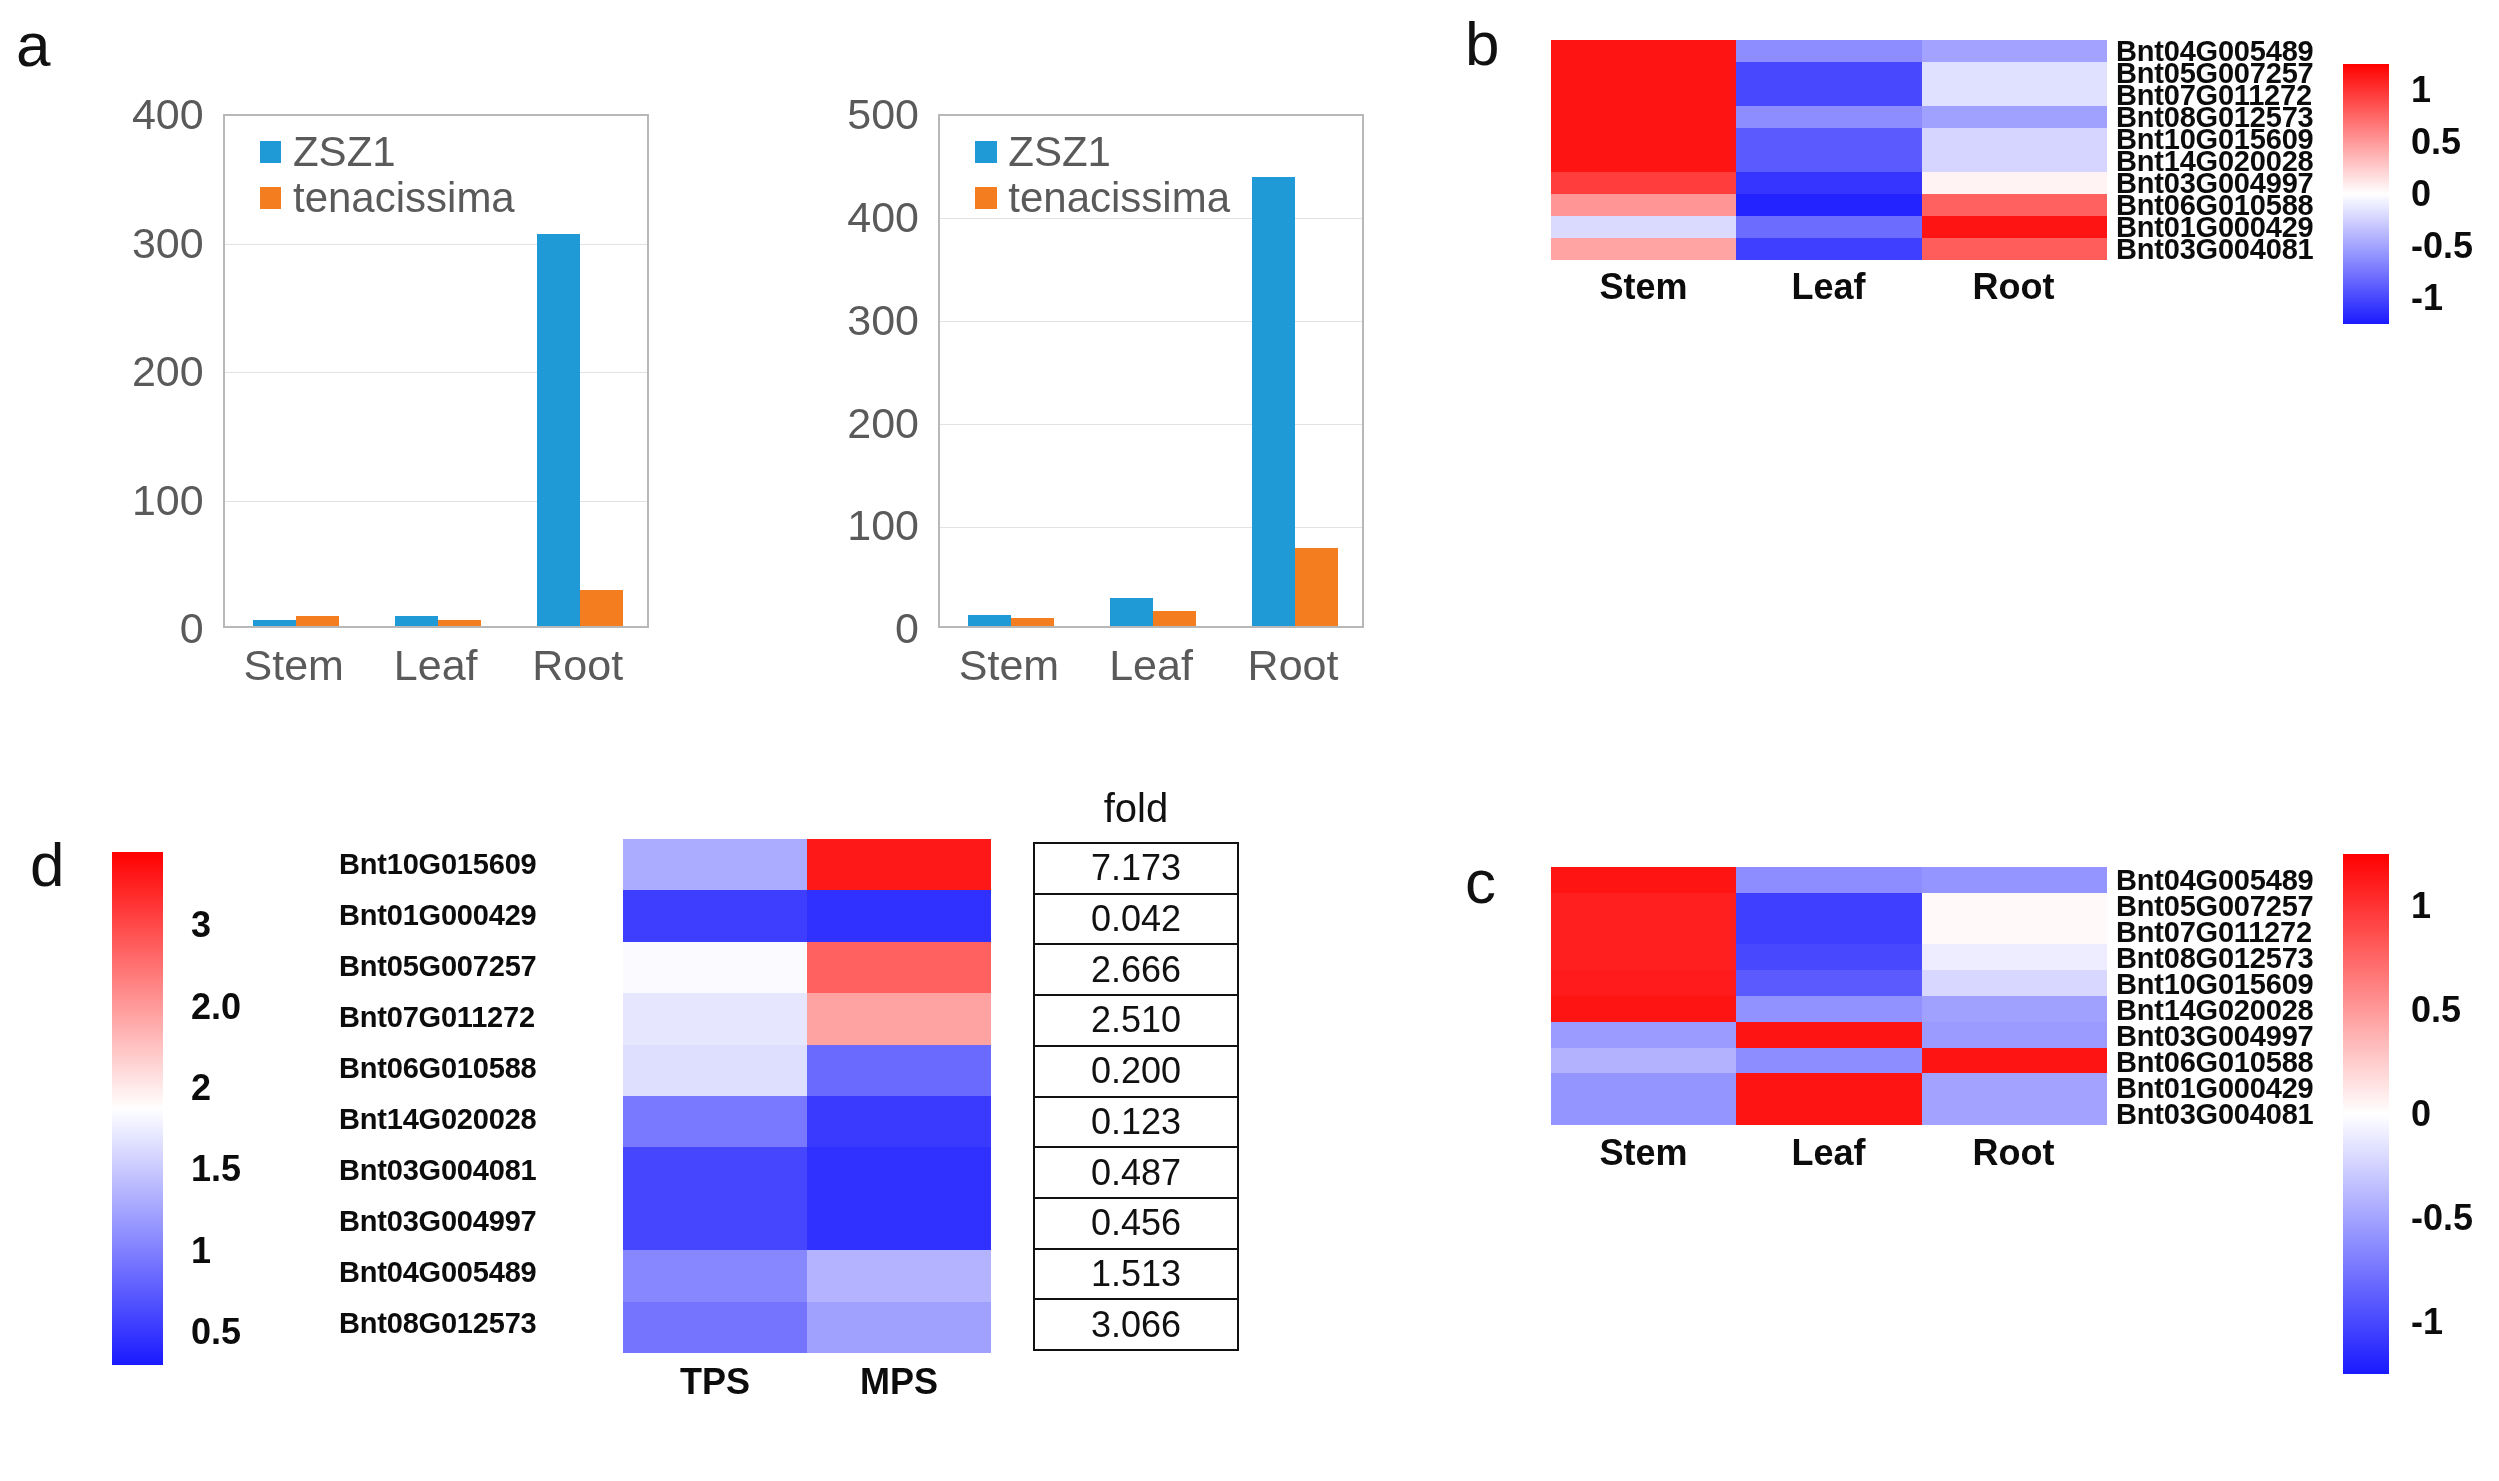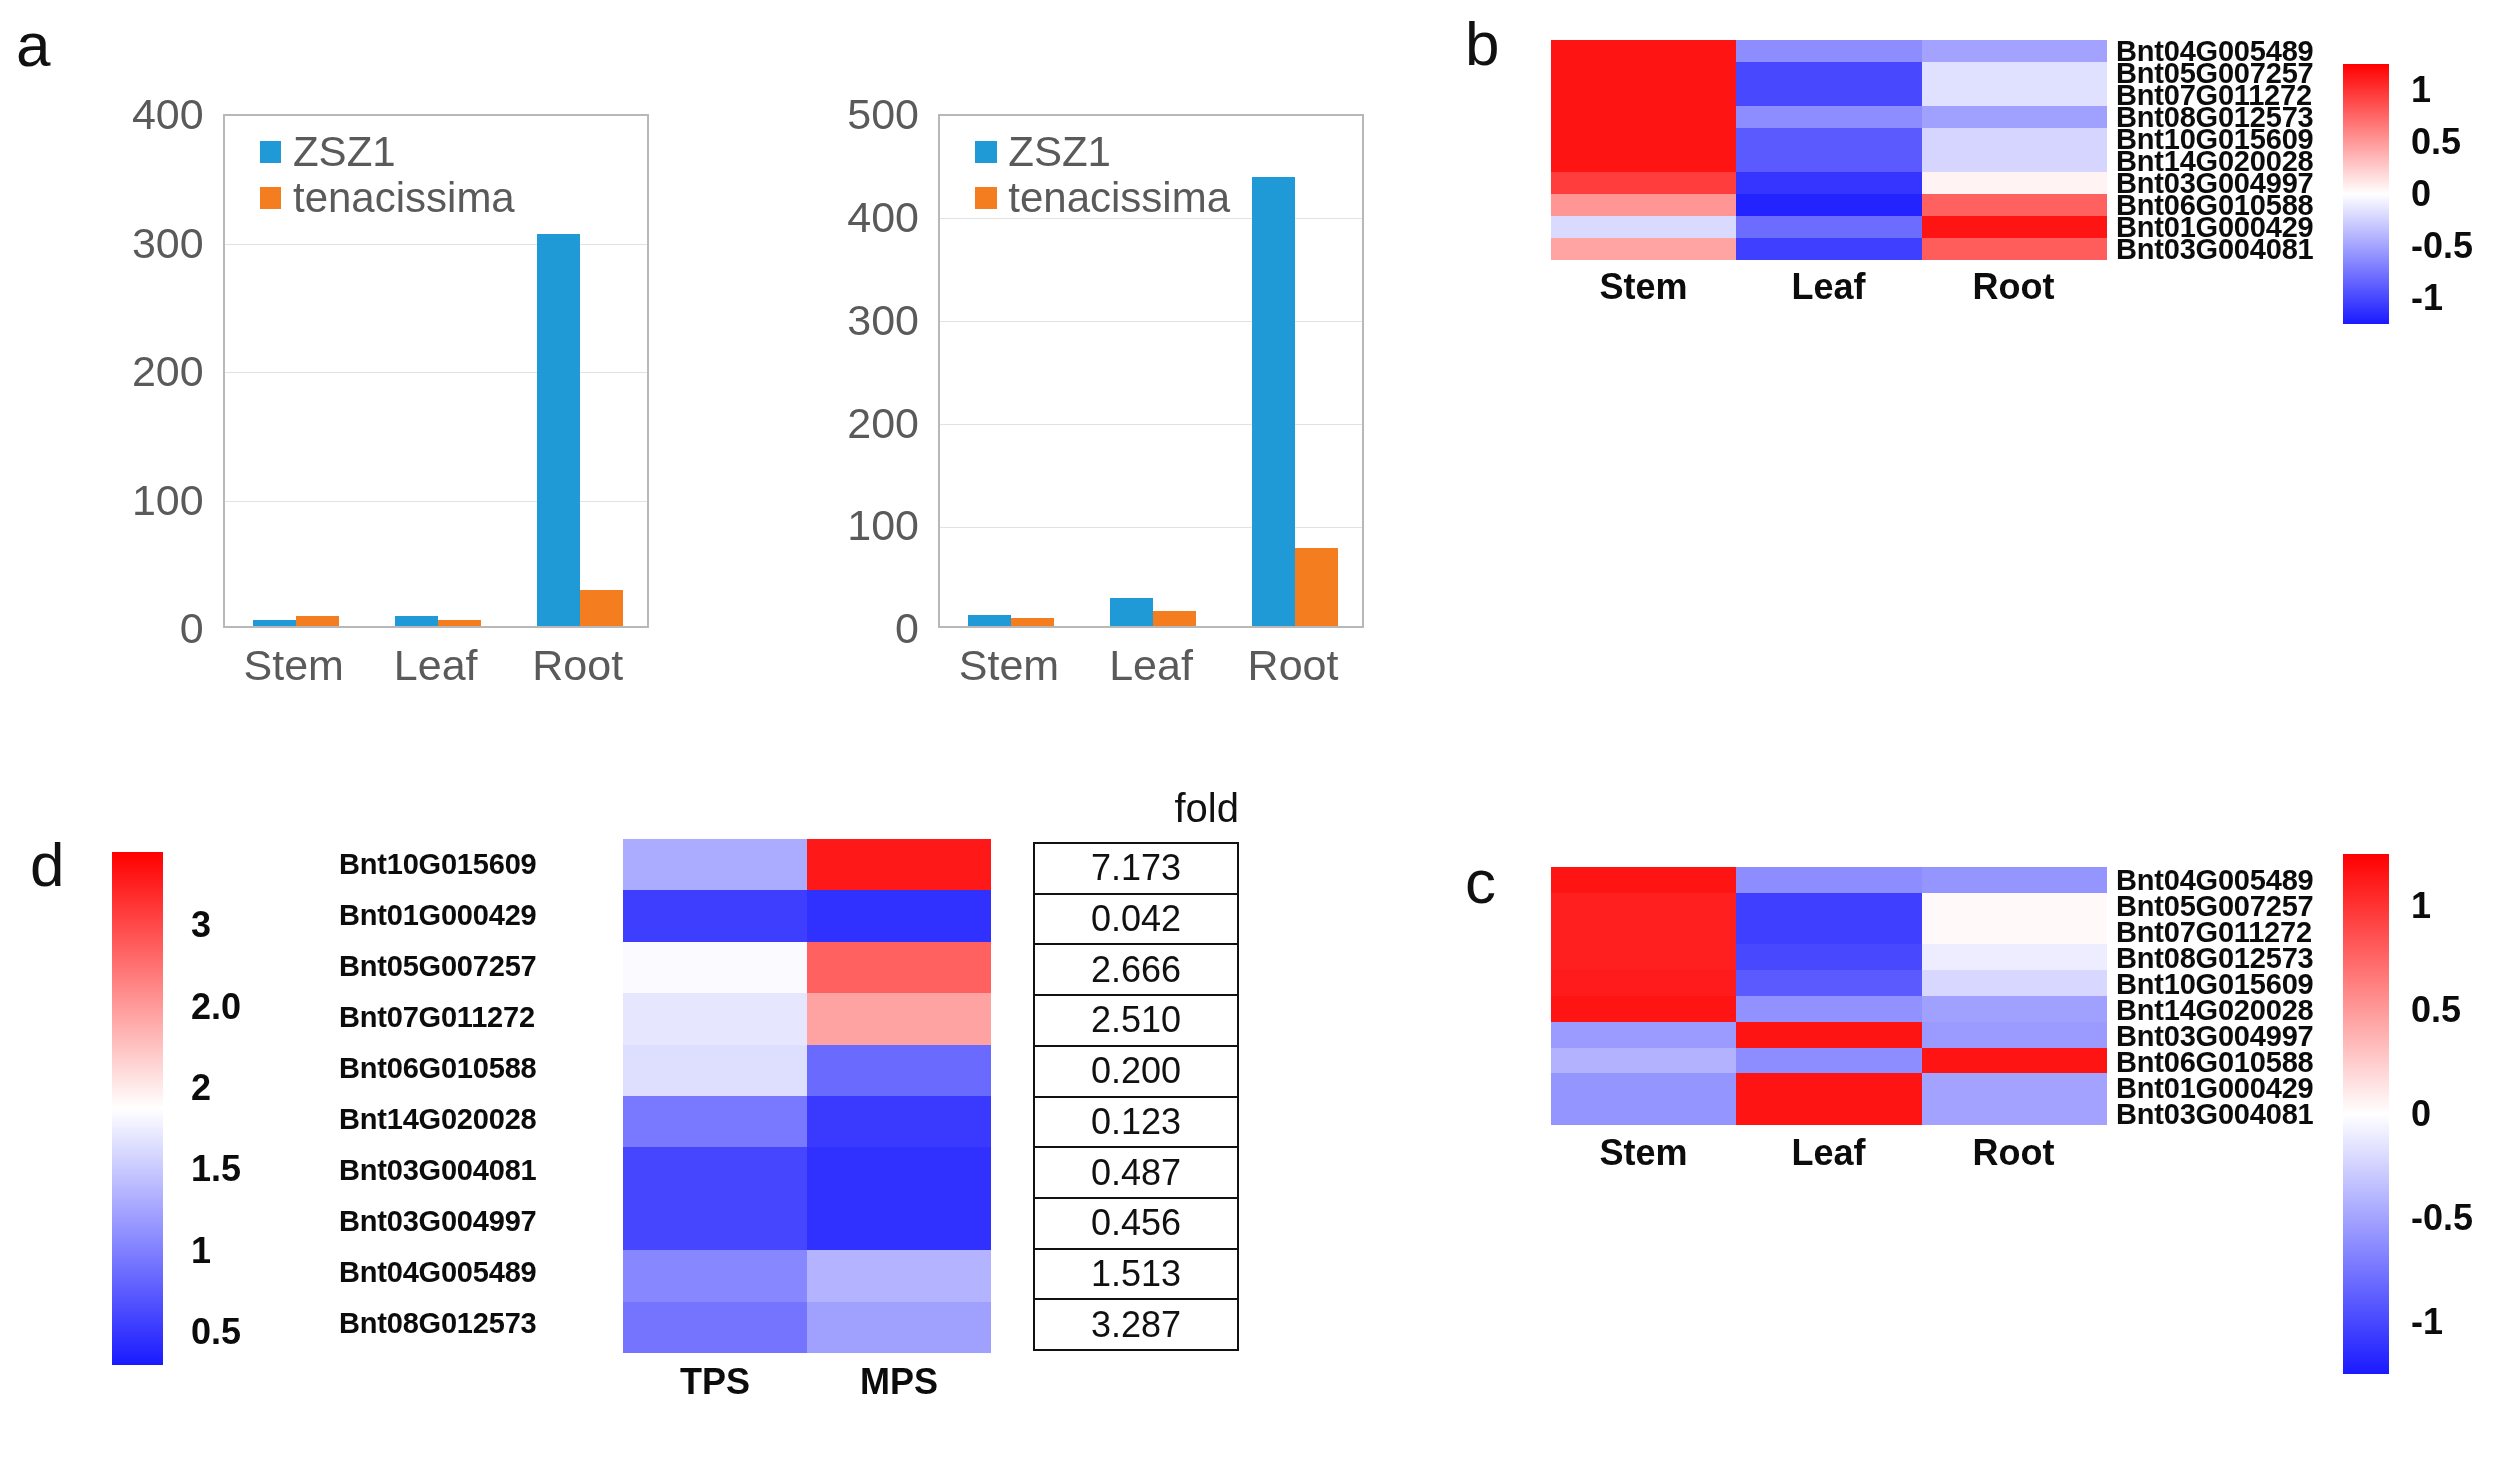--- a/index.html
+++ b/index.html
@@ -35,21 +35,21 @@
   .hm-collabels{position:absolute;display:flex;}
   .hm-collabel{font-size:36px;color:#0c0c0c;font-weight:700;text-align:center;
                white-space:nowrap;}
   .cbar{position:absolute;}
   .cbar-ticks{position:absolute;}
   .cbar-tick{position:absolute;transform:translateY(-50%);font-size:36px;
              color:#0c0c0c;font-weight:700;white-space:nowrap;}
 
   
   .foldhead{position:absolute;font-size:40px;color:#111;white-space:nowrap;
-            text-align:right;}
+            text-align:center;}
   .foldtable{position:absolute;border:2.9px solid #111;box-sizing:border-box;
              display:flex;flex-direction:column;background:#fff;}
   .foldcell{flex:1 1 0;border-bottom:2.2px solid #111;display:flex;
             align-items:center;justify-content:center;font-size:36px;color:#111;
             box-sizing:border-box;}
   .foldcell:last-child{border-bottom:none;}
 </style>
 </head>
 <body>
 
@@ -296,16 +296,16 @@
     <div class="foldtable" style="left:1033px;top:842px;width:206px;height:509px;">
       <div class="foldcell">7.173</div>
       <div class="foldcell">0.042</div>
       <div class="foldcell">2.666</div>
       <div class="foldcell">2.510</div>
       <div class="foldcell">0.200</div>
       <div class="foldcell">0.123</div>
       <div class="foldcell">0.487</div>
       <div class="foldcell">0.456</div>
       <div class="foldcell">1.513</div>
-      <div class="foldcell">3.287</div>
+      <div class="foldcell">3.066</div>
     </div>
   </div>
 
 
 </body></html>

